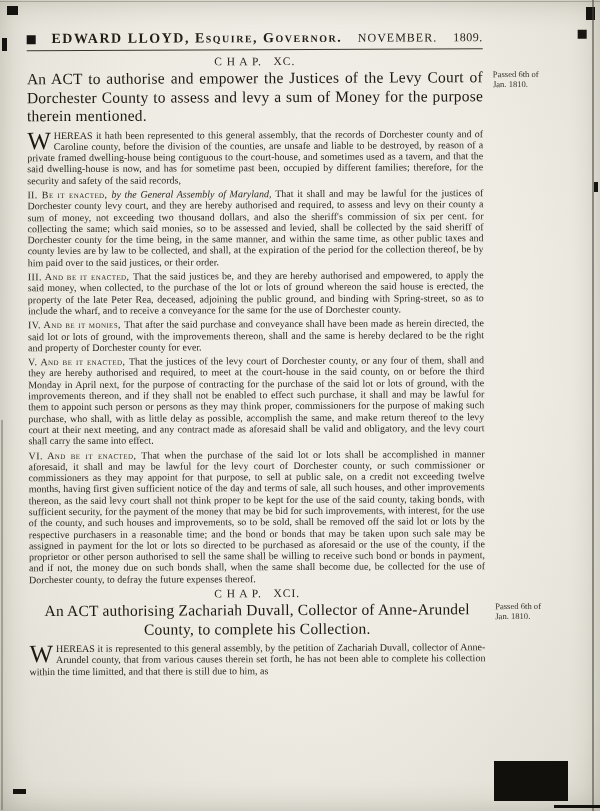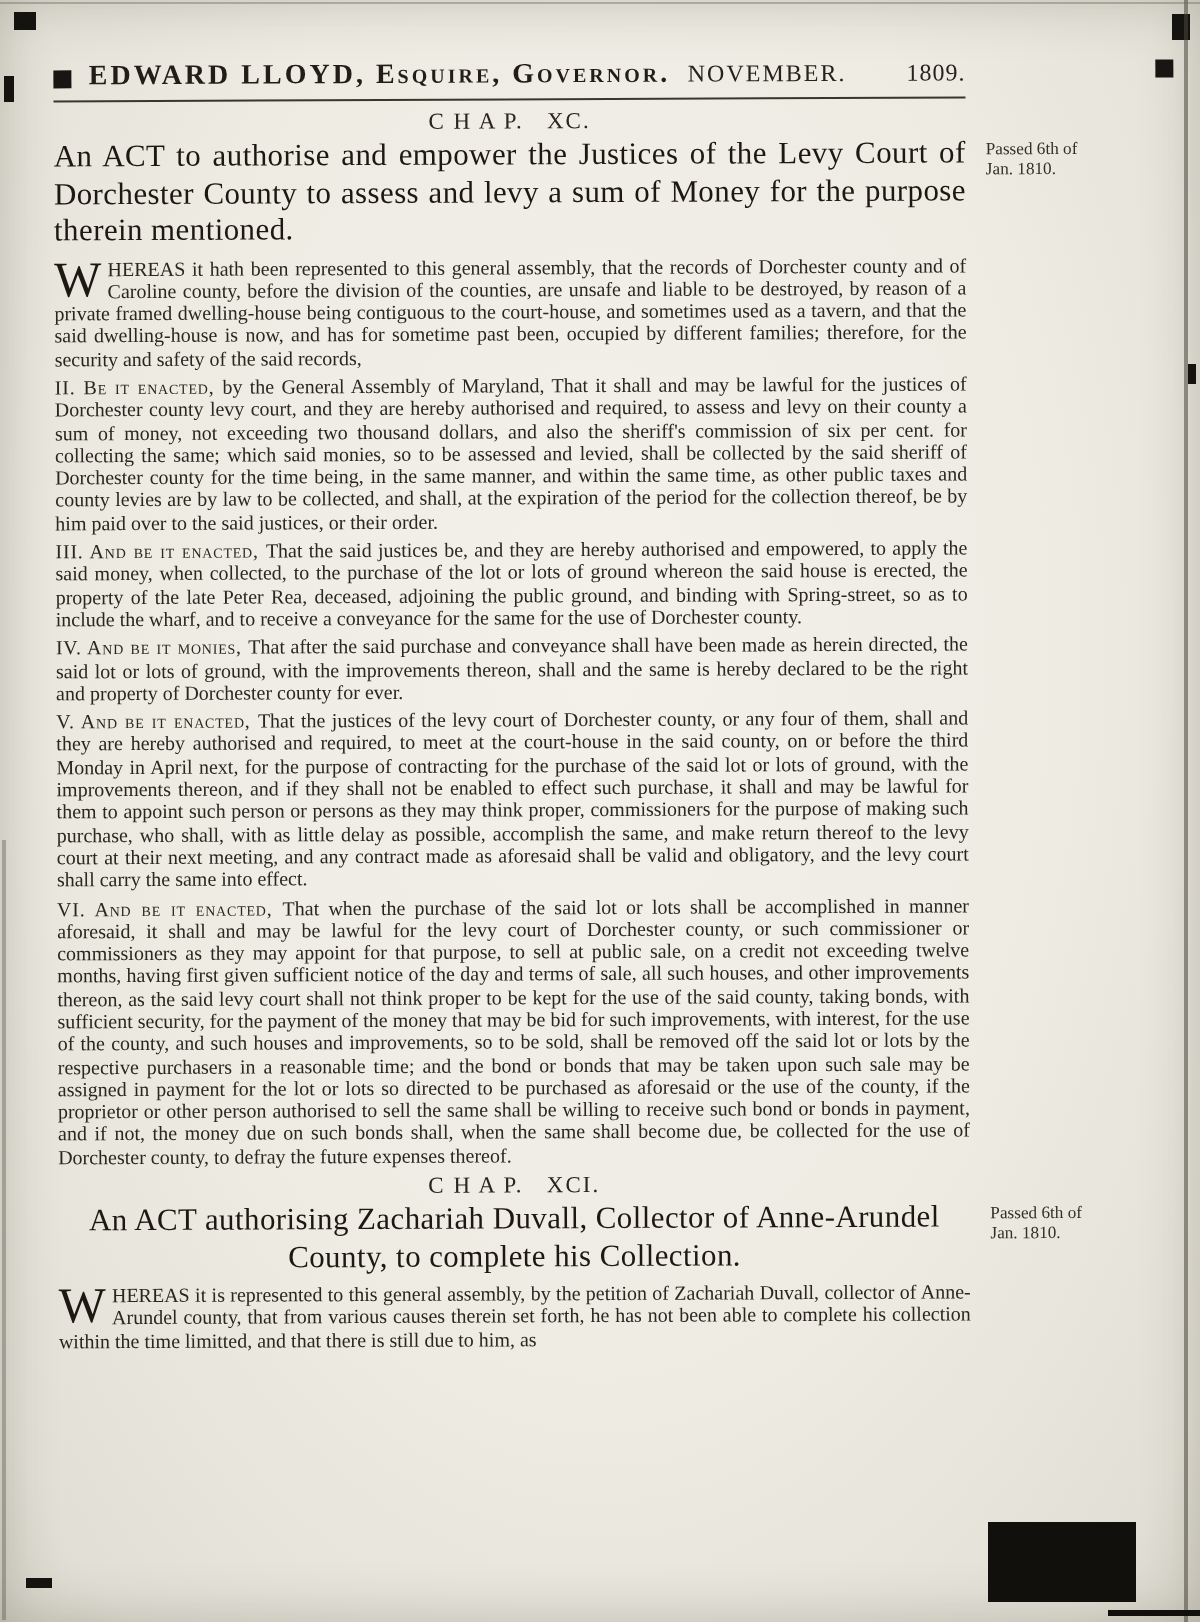--- a/index.html
+++ b/index.html
@@ -39,21 +39,21 @@
   
   .header { display:flex; align-items:baseline; position:relative; margin-bottom:3px; }
   .hmark { display:inline-block; width:9px; height:9px; background:#181512; align-self:center; }
   .hmark.right { position:absolute; right:-104px; top:1px; }
   .gov {
     flex:1; text-align:center;
     font-variant:small-caps; letter-spacing:1.5px;
     font-size:14px; font-weight:bold; color:#221e17;
   }
   .hdate { font-size:12px; letter-spacing:1px; font-variant:small-caps; white-space:nowrap; }
-  .hdate .yr { margin-left:26px; letter-spacing:0.5px; }
+  .hdate .yr { margin-left:12px; letter-spacing:0.5px; }
   .rule { border-top:1.6px solid #3b362c; margin:2px 0 5px 0; }
 
   
   .chap { text-align:center; font-size:11.5px; letter-spacing:1px; white-space:pre; margin:3px 0 2px 0; color:#2a251d; }
 
   .title-row { position:relative; margin:1px 0 4px 0; }
   .act-title {
     font-size:15.5px; line-height:18.5px; color:#1d1912;
     text-align:justify; letter-spacing:0.2px;
   }
@@ -68,21 +68,21 @@
   .para {
     font-size:10px; line-height:11.3px;
     text-align:justify; color:#2b2720;
     margin-bottom:3px;
   }
   .dropcap {
     float:left; font-size:25px; line-height:20px;
     padding:1px 3px 0 0; color:#1d1912;
   }
   .lead { font-variant:small-caps; letter-spacing:0.4px;font-family:Liberation Serif, serif; }
-  .it { }
+  .it { font-style:italic; }
 </style>
 </head>
 <body>
 
 <div class="page">
 
   <span class="mark tl"></span>
   <span class="mark tr"></span>
   <span class="mark l1"></span>
   <span class="mark r1"></span>

